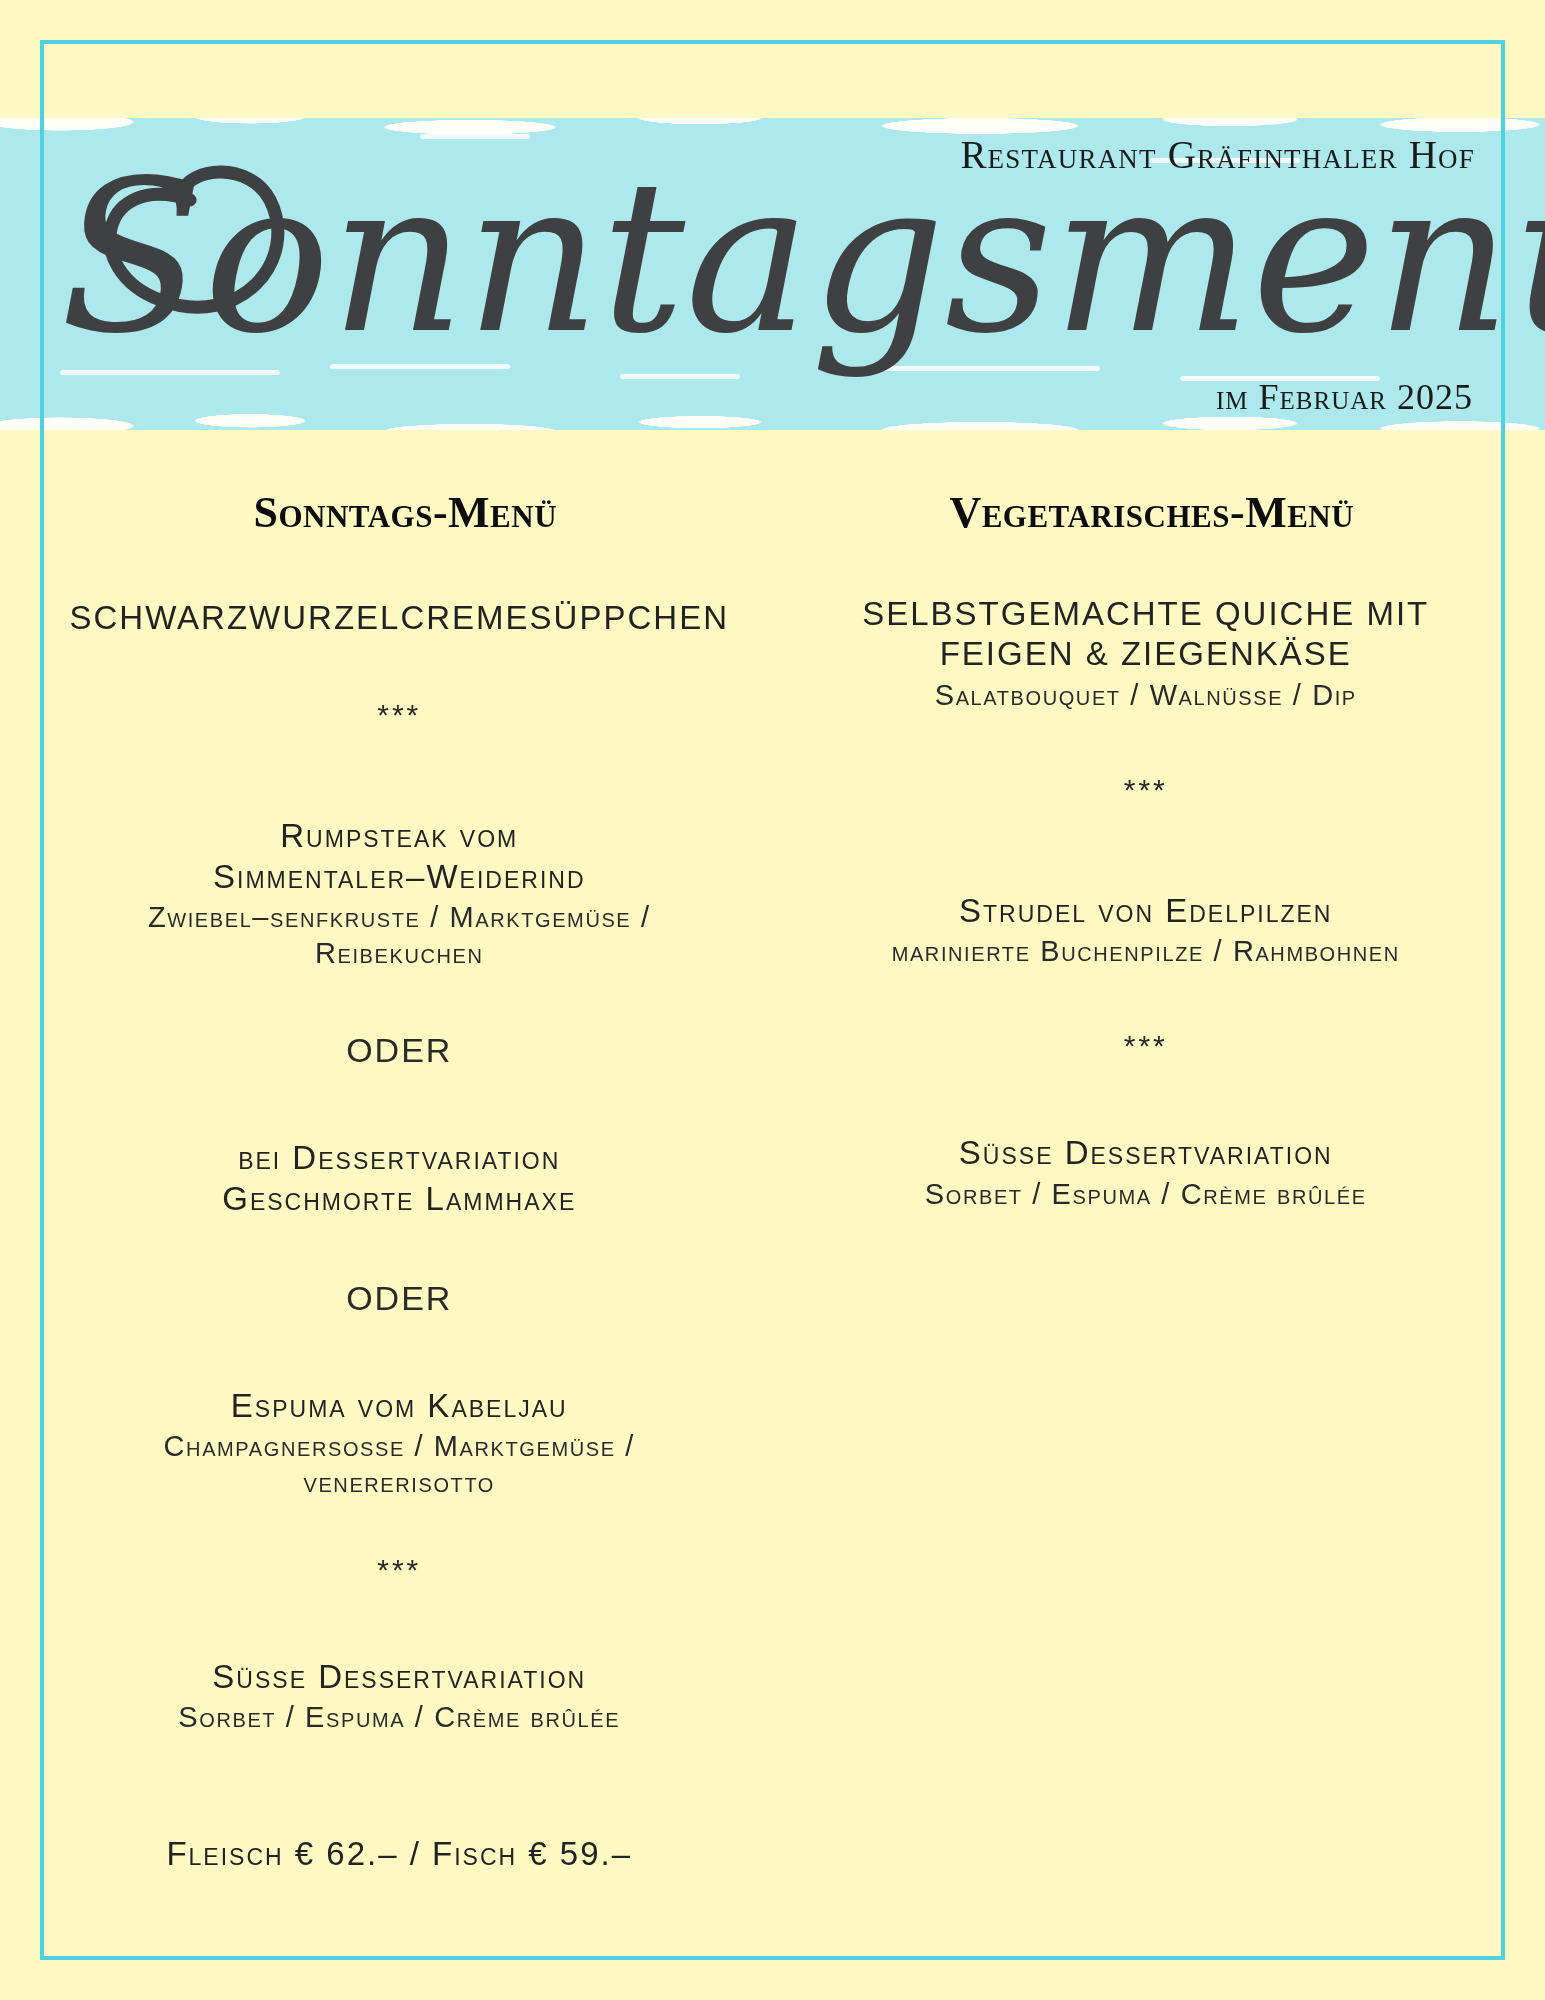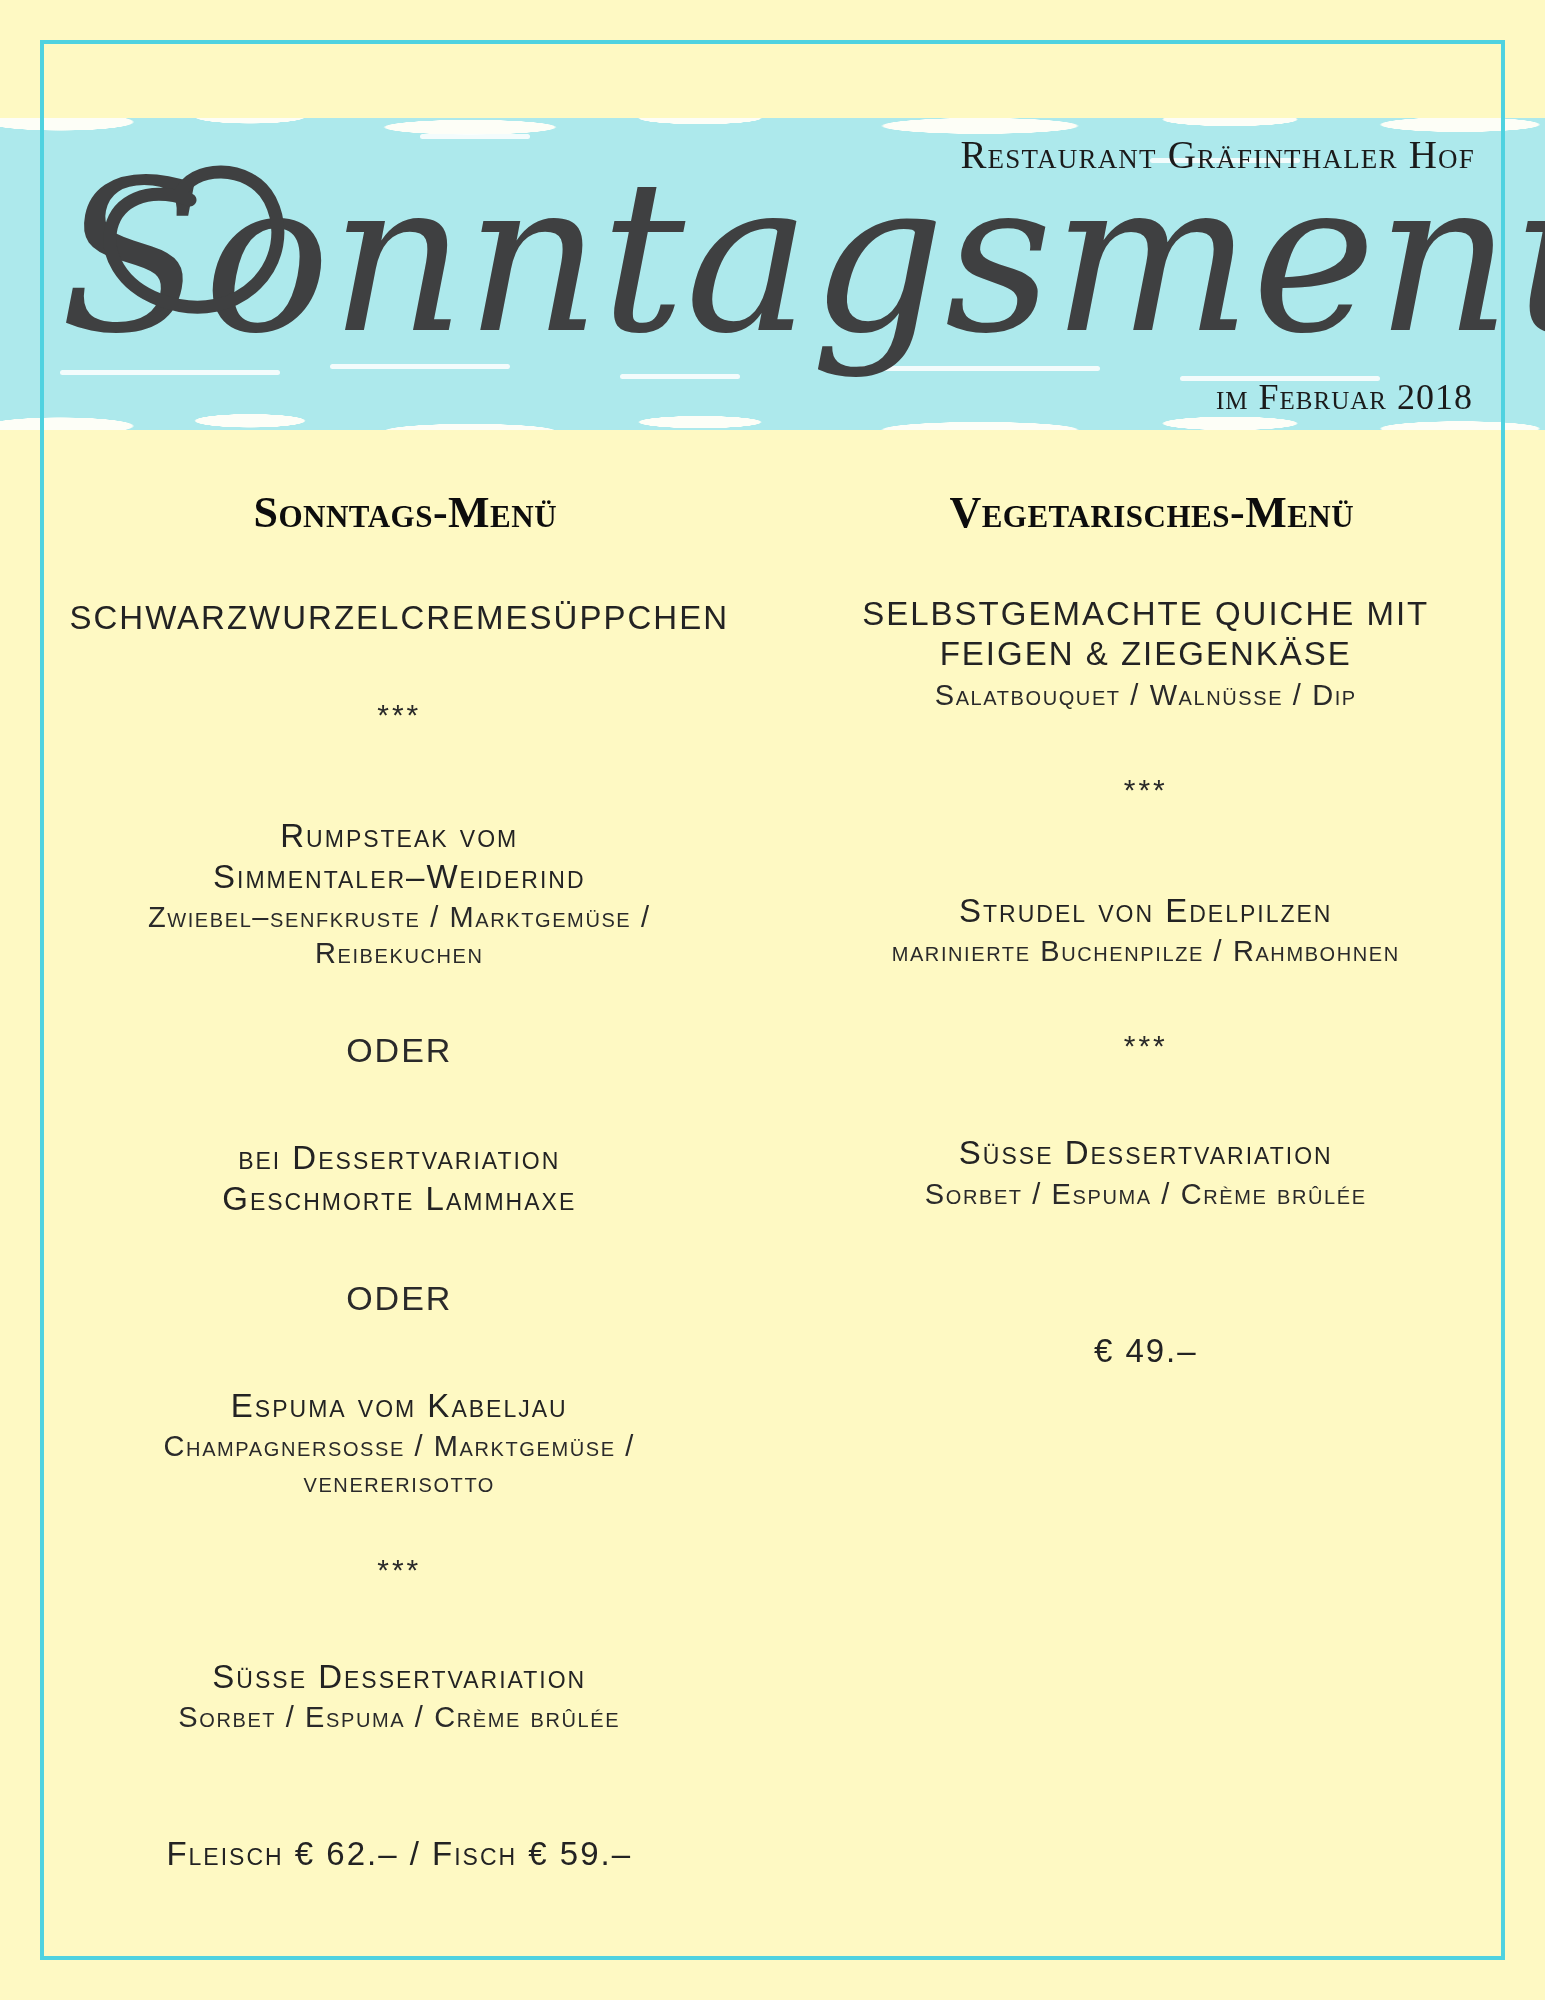--- a/index.html
+++ b/index.html
@@ -177,21 +177,21 @@
 
   <div class="restaurant-name">Restaurant Gräfinthaler Hof</div>
 
   <div class="script-title">
     <svg viewBox="0 0 1150 260" preserveAspectRatio="xMinYMid meet" aria-hidden="true">
       <text x="20" y="190" font-family="DejaVu Serif, serif" font-size="210" font-style="italic" fill="#3f4041">Sonntagsmenü</text>
       <path d="M150 60 C 60 30, 40 130, 120 160 C 200 190, 260 120, 230 60 C 210 22, 150 25, 140 55" fill="none" stroke="#3f4041" stroke-width="13" stroke-linecap="round"></path>
     </svg>
   </div>
 
-  <div class="month">im Februar 2018</div>
+  <div class="month">im Februar 2025</div>
 
   <div class="columns">
 
     <div class="col col-left">
       <div class="col-head">Sonntags-Menü</div>
 
       <div class="dish plain">SCHWARZWURZELCREMESÜPPCHEN</div>
       <div class="sp-60"></div>
       <div class="stars">***</div>
       <div class="sp-84"></div>
@@ -247,19 +247,18 @@
       <div class="dish">Strudel von Edelpilzen</div>
       <div class="sub">marinierte Buchenpilze / Rahmbohnen</div>
       <div class="sp-60"></div>
       <div class="stars">***</div>
       <div class="sp-70"></div>
 
       <div class="dish">Süsse Dessertvariation</div>
       <div class="sub">Sorbet / Espuma / Crème brûlée</div>
       <div class="sp-120"></div>
 
-      <div class="price">€ 49.–</div>
     </div>
 
   </div>
 
   <div class="frame" style="border-color: rgb(79, 210, 224);"></div>
 </div>
 
 </body></html>

